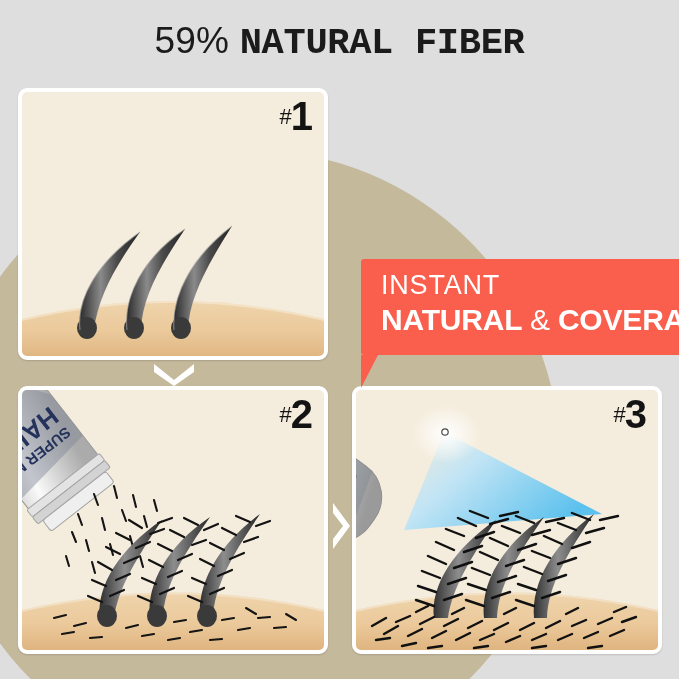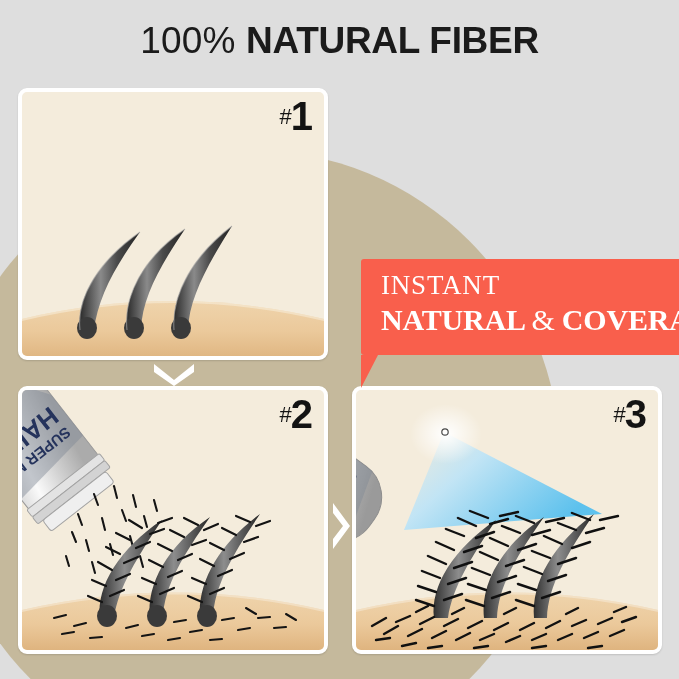--- a/index.html
+++ b/index.html
@@ -25,21 +25,21 @@
   .title{
     position:absolute;
     left:0; top:20px; width:679px;
     text-align:center;
     color:#1B1B1B;
     font-size:37px;
     letter-spacing:.2px;
     white-space:nowrap;
   }
   .title .thin{font-weight:300;}
-  .title .bold{font-weight:bold;letter-spacing:-.3px;}
+  .title .bold{font-weight:bold;letter-spacing:-.3px;font-family:Liberation Mono, monospace;}
 
   
   .panel{
     position:absolute;
     background:#F4ECDC;
     border:4px solid #FFFFFF;
     border-radius:9px;
     box-shadow:0 1px 2px rgba(0,0,0,.14);
     overflow:hidden;
     box-sizing:border-box;
@@ -63,21 +63,20 @@
   .scene svg{display:block;width:100%;height:100%;}
 
   
   .callout{
     position:absolute;
     left:361px; top:259px;
     width:318px; height:96px;
     background:#F95F4C;
     border-radius:3px 0 0 3px;
     z-index:20;
-    font-family:Liberation Serif, serif;
   }
   .callout .tail{
     position:absolute;
     left:0; top:96px;
     width:0;height:0;
     border-left:17px solid #F95F4C;
     border-bottom:33px solid transparent;
   }
   .callout .l1{
     position:absolute;left:20px;top:11px;
@@ -95,21 +94,21 @@
   #chev-right{left:330px;top:500px;width:24px;height:52px;}
 </style>
 </head>
 <body>
 
 <div id="stage">
 
   <div class="bg-circle"></div>
 
   <div class="title">
-    <span class="thin">100%</span>
+    <span class="thin">59%</span>
     <span class="bold">NATURAL FIBER</span>
   </div>
 
   <div class="panel" id="panel1">
     <div class="scene">
       <svg viewBox="0 0 302 264" preserveAspectRatio="none">
         <defs>
           <linearGradient id="skin1" x1="0" y1="0" x2="0" y2="1">
             <stop offset="0%" stop-color="#EFD4AC"></stop>
             <stop offset="55%" stop-color="#EBC99B"></stop>

